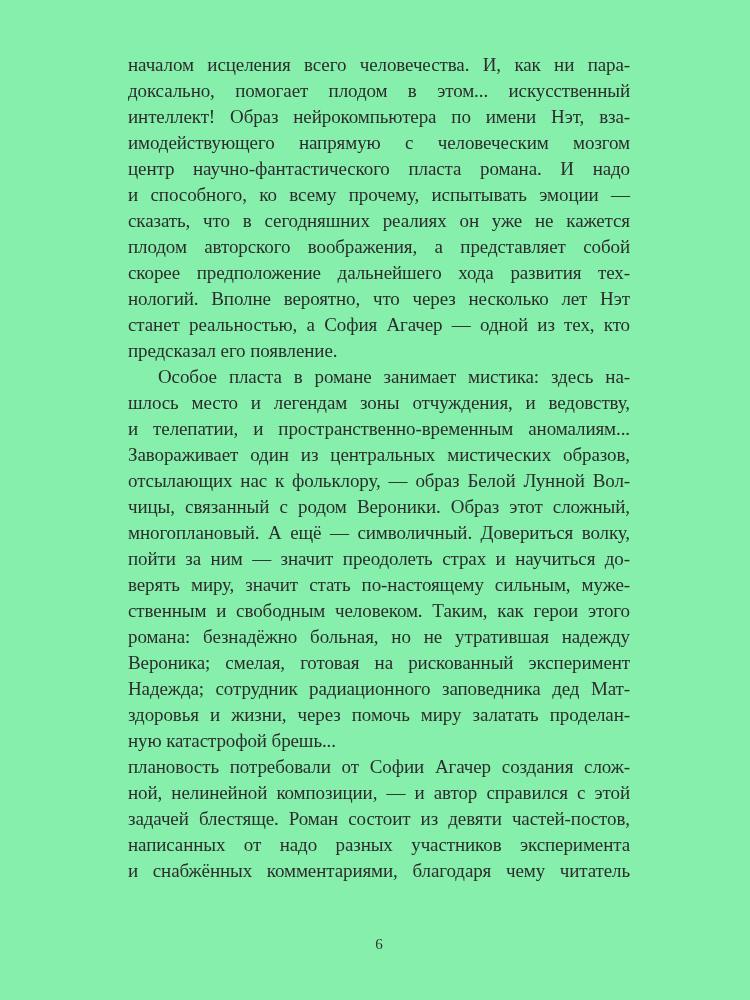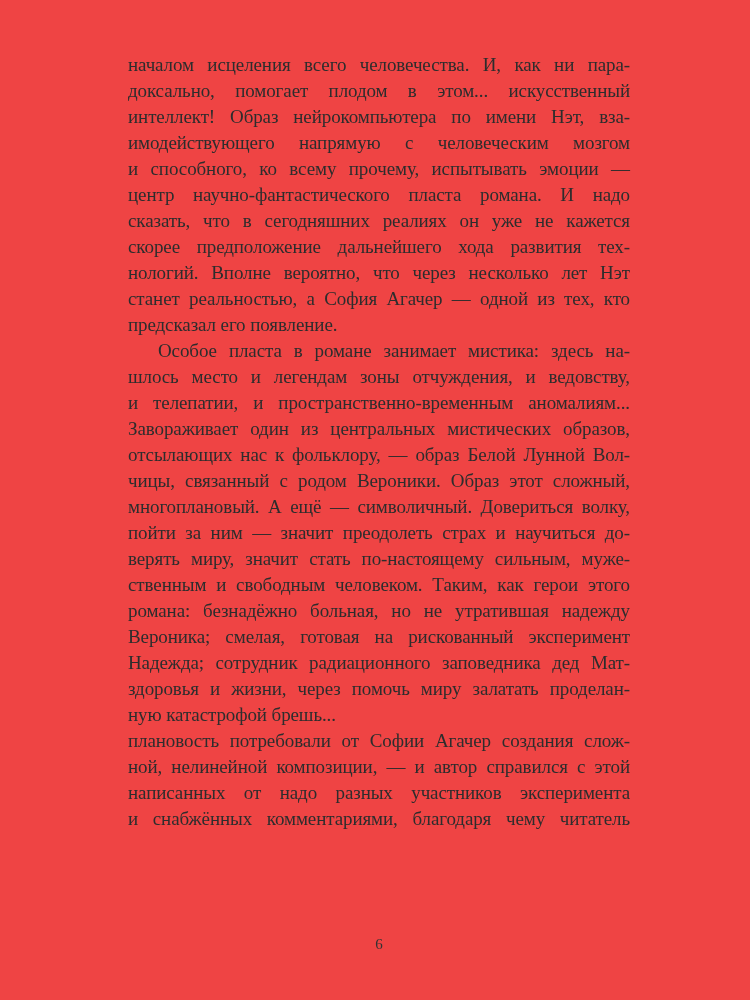--- a/index.html
+++ b/index.html
@@ -10,21 +10,21 @@
     width: 750px;
     height: 1000px;
     background: #ffffff;
     position: relative;
     overflow: hidden;
     font-family: "Liberation Serif", "DejaVu Serif", serif;
   }
   .page {
     position: absolute;
     inset: 0;
-    background: #ef4444;
+    background: #86efac;
     padding-left: 40px;
   }
   .text-block {
     position: absolute;
     left: 128px;
     top: 52px;
     width: 502px;
     color: #2d2d2d;
     font-size: 19px;
     line-height: 26px;
@@ -55,23 +55,24 @@
 </style>
 </head>
 <body>
 
 <div class="page">
   <div class="text-block">
       <div class="line">началом исцеления всего человечества. И, как ни пара-</div>
       <div class="line">доксально, помогает плодом в этом... искусственный</div>
       <div class="line">интеллект! Образ нейрокомпьютера по имени Нэт, вза-</div>
       <div class="line">имодействующего напрямую с человеческим мозгом</div>
+      <div class="line">центр научно-фантастического пласта романа. И надо</div>
       <div class="line">и способного, ко всему прочему, испытывать эмоции —</div>
-      <div class="line">центр научно-фантастического пласта романа. И надо</div>
       <div class="line">сказать, что в сегодняшних реалиях он уже не кажется</div>
+      <div class="line">плодом авторского воображения, а представляет собой</div>
       <div class="line">скорее предположение дальнейшего хода развития тех-</div>
       <div class="line">нологий. Вполне вероятно, что через несколько лет Нэт</div>
       <div class="line">станет реальностью, а София Агачер — одной из тех, кто</div>
       <div class="line para-end">предсказал его появление.</div>
       <div class="line indent">Особое пласта в романе занимает мистика: здесь на-</div>
       <div class="line">шлось место и легендам зоны отчуждения, и ведовству,</div>
       <div class="line">и телепатии, и пространственно-временным аномалиям...</div>
       <div class="line">Завораживает один из центральных мистических образов,</div>
       <div class="line">отсылающих нас к фольклору, — образ Белой Лунной Вол-</div>
       <div class="line">чицы, связанный с родом Вероники. Образ этот сложный,</div>
@@ -79,17 +80,18 @@
       <div class="line">пойти за ним — значит преодолеть страх и научиться до-</div>
       <div class="line">верять миру, значит стать по-настоящему сильным, муже-</div>
       <div class="line">ственным и свободным человеком. Таким, как герои этого</div>
       <div class="line">романа: безнадёжно больная, но не утратившая надежду</div>
       <div class="line">Вероника; смелая, готовая на рискованный эксперимент</div>
       <div class="line">Надежда; сотрудник радиационного заповедника дед Мат-</div>
       <div class="line">здоровья и жизни, через помочь миру залатать проделан-</div>
       <div class="line para-end">ную катастрофой брешь...</div>
       <div class="line">плановость потребовали от Софии Агачер создания слож-</div>
       <div class="line">ной, нелинейной композиции, — и автор справился с этой</div>
+      <div class="line">задачей блестяще. Роман состоит из девяти частей-постов,</div>
       <div class="line">написанных от надо разных участников эксперимента</div>
       <div class="line">и снабжённых комментариями, благодаря чему читатель</div>
     </div>
   <div class="page-number">6</div>
 </div>
 
 </body></html>

